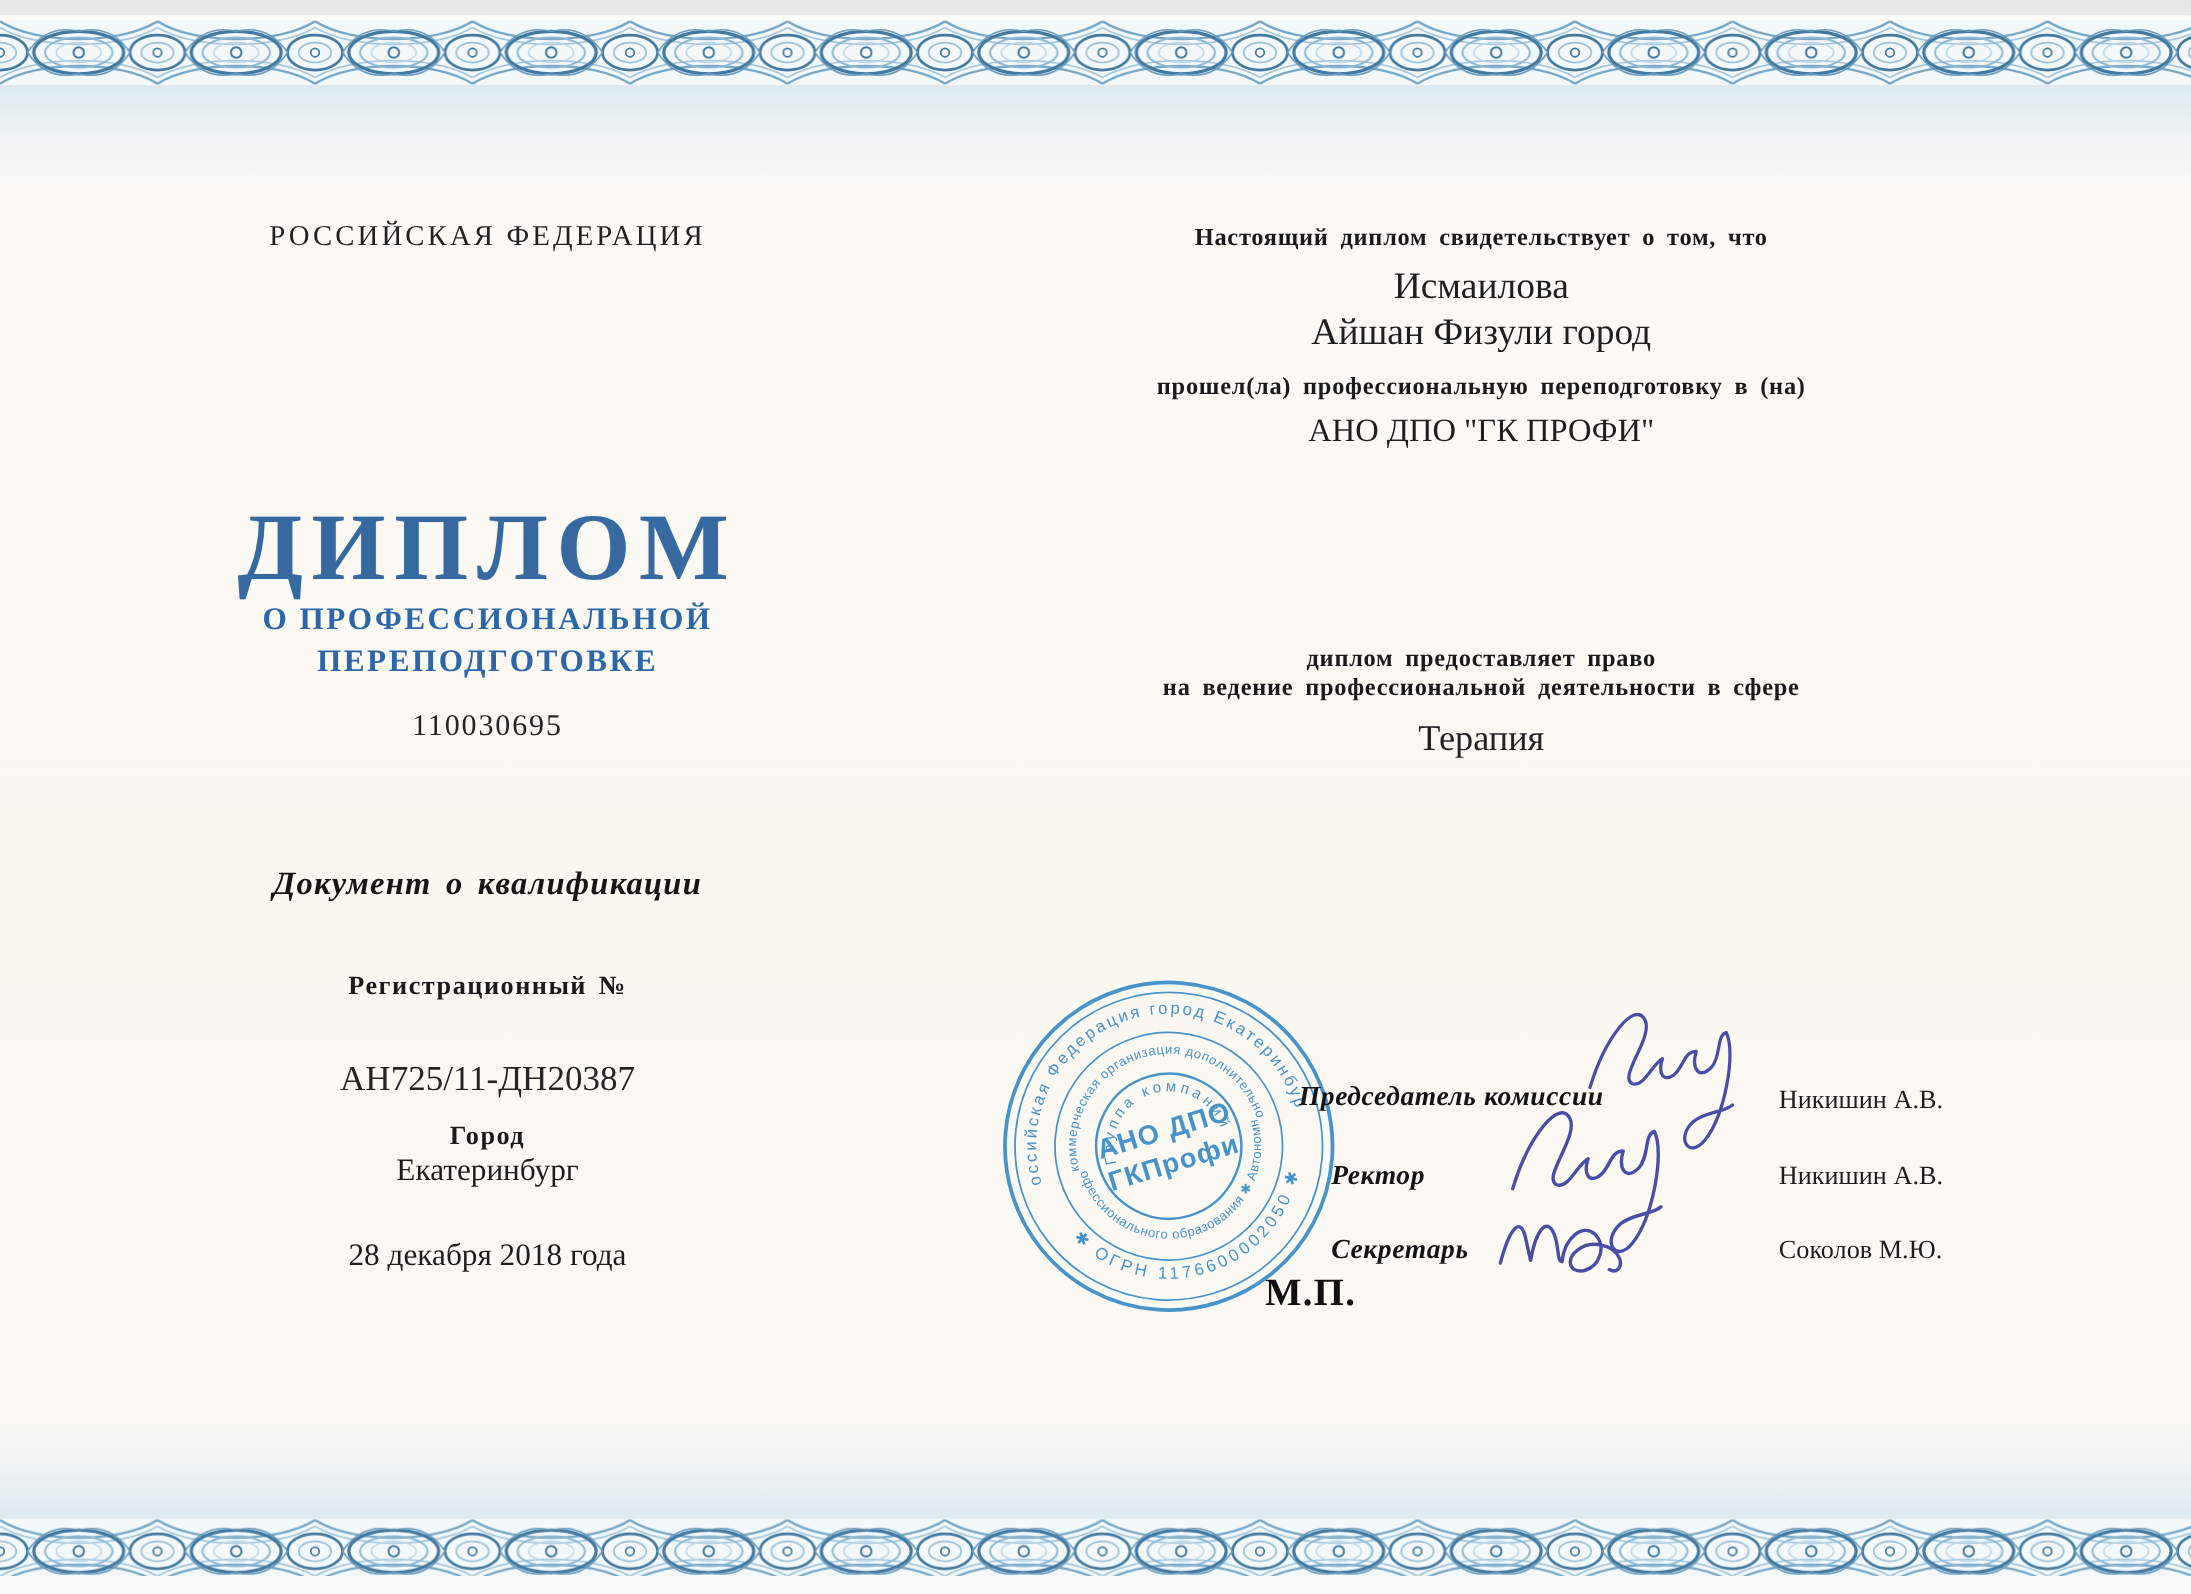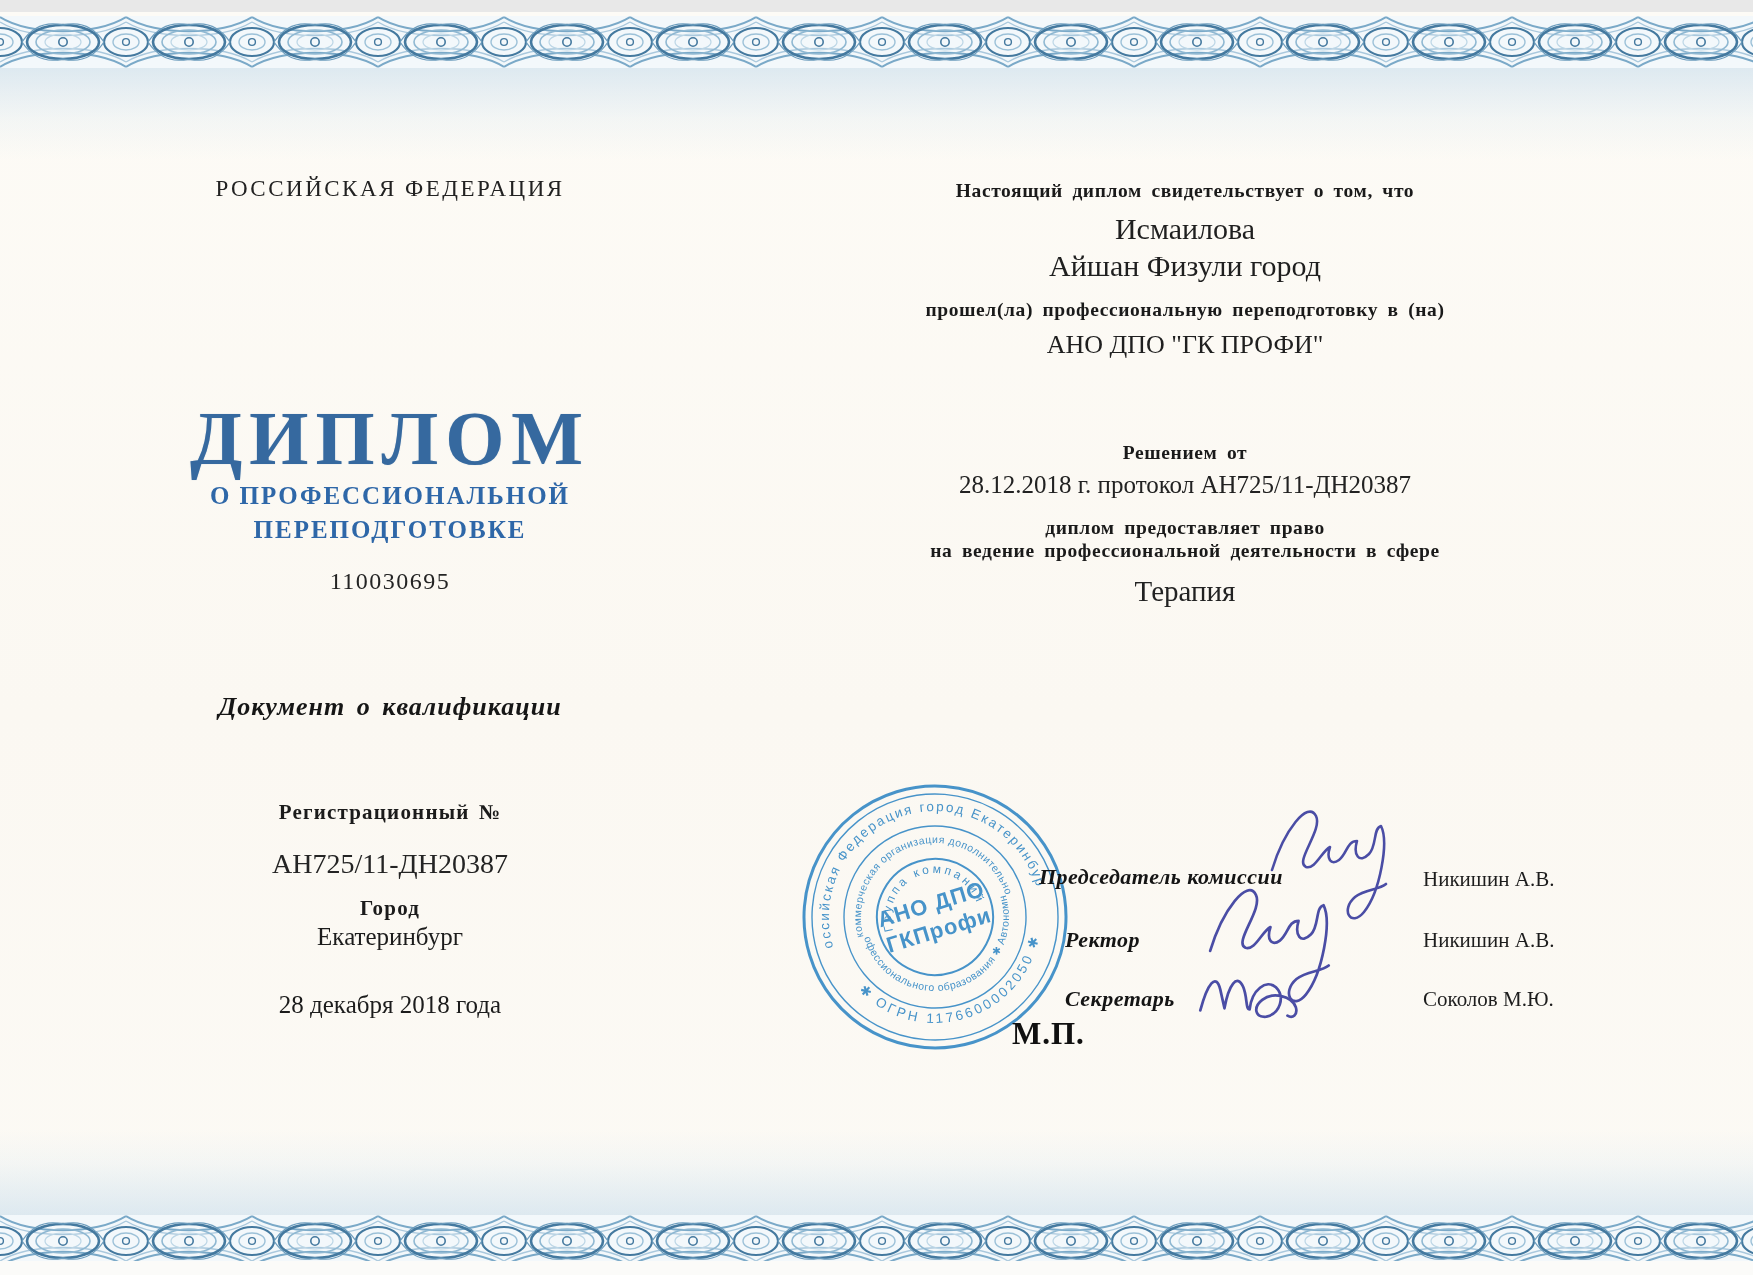--- a/index.html
+++ b/index.html
@@ -22,21 +22,21 @@
   .orgline{font-size:21.5px;letter-spacing:.8px;color:#1d1d1d;line-height:31px;}
   .org-block{top:201px;}
   .diploma-title{top:383px;font-size:76px;font-weight:700;color:#36699f;letter-spacing:7px;
       text-shadow:0 0 1px rgba(54,105,159,.35);}
   .diploma-sub{font-size:25px;font-weight:700;color:#2e67a8;letter-spacing:2px;}
   .dip-sub1{top:470px;}
   .dip-sub2{top:504px;}
   .dip-number{top:556px;font-size:24px;letter-spacing:1.5px;color:#242424;}
   .doc-qual{top:680px;font-size:26px;font-style:italic;font-weight:700;color:#161616;letter-spacing:1px;word-spacing:4px;}
   .small-bold{font-size:21px;font-weight:700;color:#1b1b1b;letter-spacing:1.2px;word-spacing:3px;}
-  .reg-label{top:788px;text-align:center;}
+  .reg-label{top:764px;text-align:center;}
   .reg-value{top:836px;font-size:28px;color:#242424;}
   .city-label{top:884px;}
   .city-value{top:911px;font-size:25px;}
   .date-label{top:950px;}
   .date-value{top:979px;font-size:25px;}
   
   .rcol{left:895px;width:580px;}
   .r-small{font-size:19.5px;font-weight:700;letter-spacing:.6px;word-spacing:4px;color:#1a1a1a;}
   .stmt1{top:168px;}
   .name1{top:200px;font-size:30px;color:#1f1f1f;}
@@ -100,22 +100,20 @@
   <div class="abs ctr lcol reg-value">АН725/11-ДН20387</div>
   <div class="abs ctr lcol small-bold city-label">Город</div>
   <div class="abs ctr lcol city-value">Екатеринбург</div>
   <div class="abs ctr lcol date-value">28 декабря 2018 года</div>
 
   <div class="abs ctr rcol r-small stmt1">Настоящий диплом свидетельствует о том, что</div>
   <div class="abs ctr rcol name1">Исмаилова</div>
   <div class="abs ctr rcol name2">Айшан Физули город</div>
   <div class="abs ctr rcol r-small stmt2">прошел(ла) профессиональную переподготовку в (на)</div>
   <div class="abs ctr rcol org-short">АНО ДПО "ГК ПРОФИ"</div>
-  <div class="abs ctr rcol r-small decision-label">Решением от</div>
-  <div class="abs ctr rcol protocol">28.12.2018 г. протокол АН725/11-ДН20387</div>
   <div class="abs ctr rcol r-small right1">диплом предоставляет право</div>
   <div class="abs ctr rcol r-small right2">на ведение профессиональной деятельности в сфере</div>
   <div class="abs ctr rcol sphere">Терапия</div>
 
   <svg class="svg-layer" style="left:793px;top:763px" width="290" height="290">
     <g transform="rotate(-17 142 142)" stroke="#2f86c4" fill="none" opacity="0.88">
       <circle cx="142" cy="142" r="131" stroke-width="3"></circle>
       <circle cx="142" cy="142" r="123" stroke-width="1.4"></circle>
       <circle cx="142" cy="142" r="91" stroke-width="1.4"></circle>
       <circle cx="142" cy="142" r="58" stroke-width="2"></circle>

